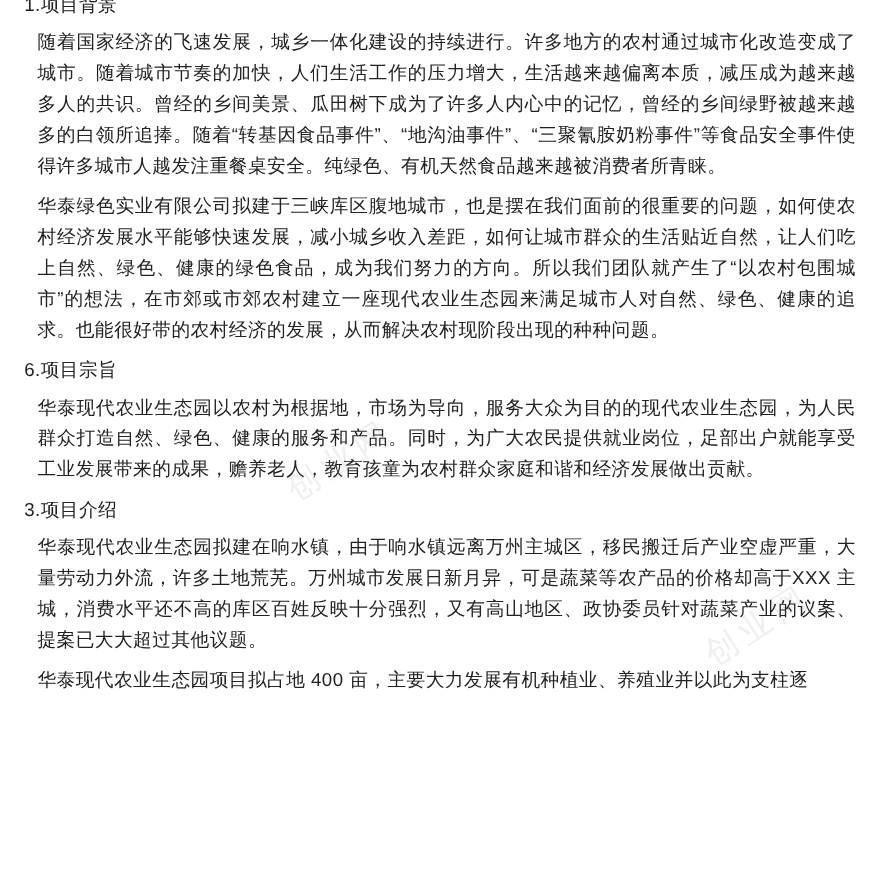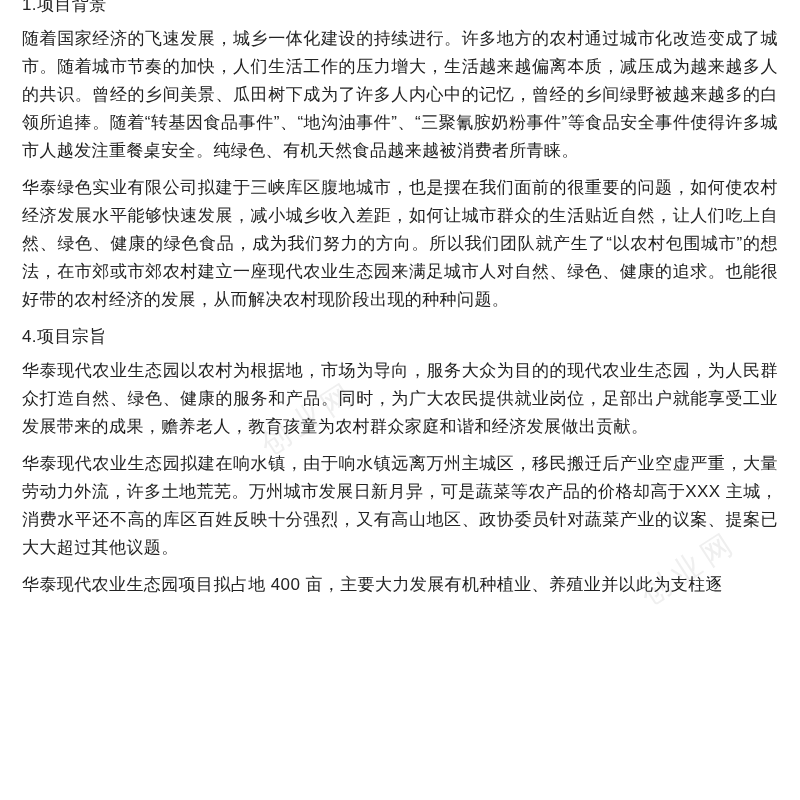--- a/index.html
+++ b/index.html
@@ -40,36 +40,37 @@
     z-index: 1;
     margin-top: -9px;
     padding: 0 22px;
     color: #222222;
     font-size: 17px;
     line-height: 28px;
     text-align: justify;
     letter-spacing: 0.4px;
   }
   .para {
-    margin: 0 0 9px 0;
+    margin: 0 0 9px 12px;
   }
   .para.heading {
     margin: 0 0 6px 0;
   }
 </style>
 </head>
 <body>
 
 <div class="page">
   <div class="watermark-layer" id="watermarks">
       <span class="wm" style="left: 255px; top: 398px; transform: rotate(-33deg);">创业网</span>
       <span class="wm" style="left: 635px; top: 548px; transform: rotate(-33deg);">创业网</span>
     </div>
   <div class="content" id="content">
       <p class="para heading">1.项目背景</p>
       <p class="para body">随着国家经济的飞速发展，城乡一体化建设的持续进行。许多地方的农村通过城市化改造变成了城市。随着城市节奏的加快，人们生活工作的压力增大，生活越来越偏离本质，减压成为越来越多人的共识。曾经的乡间美景、瓜田树下成为了许多人内心中的记忆，曾经的乡间绿野被越来越多的白领所追捧。随着“转基因食品事件”、“地沟油事件”、“三聚氰胺奶粉事件”等食品安全事件使得许多城市人越发注重餐桌安全。纯绿色、有机天然食品越来越被消费者所青睐。</p>
       <p class="para body">华泰绿色实业有限公司拟建于三峡库区腹地城市，也是摆在我们面前的很重要的问题，如何使农村经济发展水平能够快速发展，减小城乡收入差距，如何让城市群众的生活贴近自然，让人们吃上自然、绿色、健康的绿色食品，成为我们努力的方向。所以我们团队就产生了“以农村包围城市”的想法，在市郊或市郊农村建立一座现代农业生态园来满足城市人对自然、绿色、健康的追求。也能很好带的农村经济的发展，从而解决农村现阶段出现的种种问题。</p>
-      <p class="para heading">4.项目宗旨</p>
+      <p class="para heading">6.项目宗旨</p>
       <p class="para body">华泰现代农业生态园以农村为根据地，市场为导向，服务大众为目的的现代农业生态园，为人民群众打造自然、绿色、健康的服务和产品。同时，为广大农民提供就业岗位，足部出户就能享受工业发展带来的成果，赡养老人，教育孩童为农村群众家庭和谐和经济发展做出贡献。</p>
+      <p class="para heading">3.项目介绍</p>
       <p class="para body">华泰现代农业生态园拟建在响水镇，由于响水镇远离万州主城区，移民搬迁后产业空虚严重，大量劳动力外流，许多土地荒芜。万州城市发展日新月异，可是蔬菜等农产品的价格却高于XXX 主城，消费水平还不高的库区百姓反映十分强烈，又有高山地区、政协委员针对蔬菜产业的议案、提案已大大超过其他议题。</p>
       <p class="para body">华泰现代农业生态园项目拟占地 400 亩，主要大力发展有机种植业、养殖业并以此为支柱逐</p>
     </div>
 </div>
 
 </body></html>

